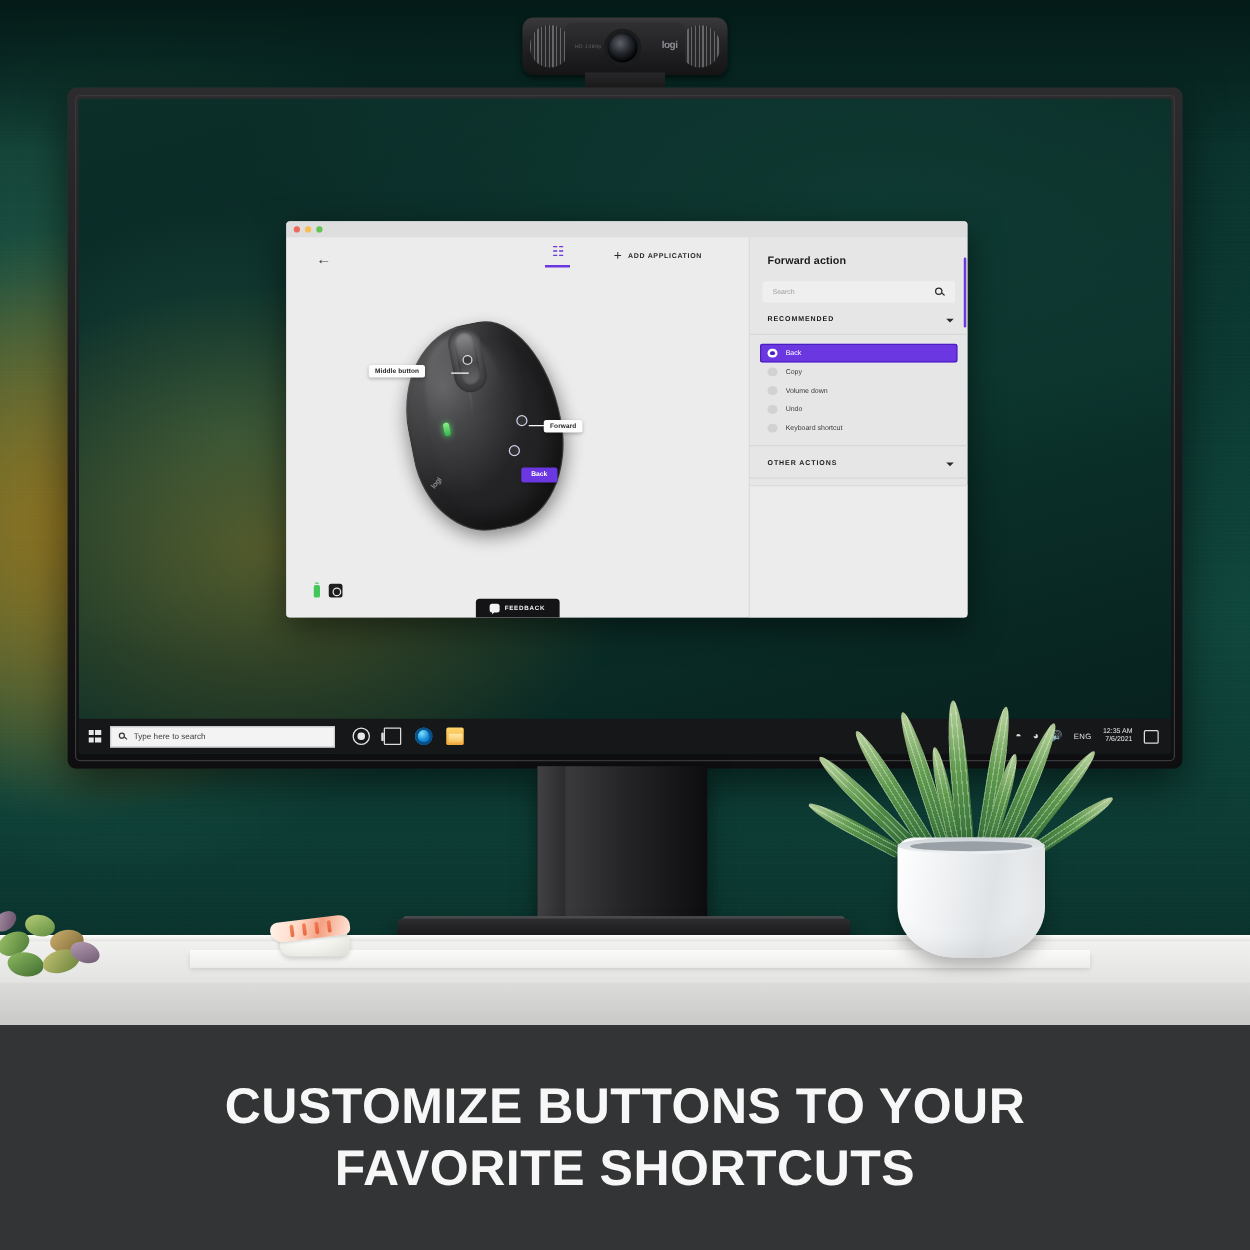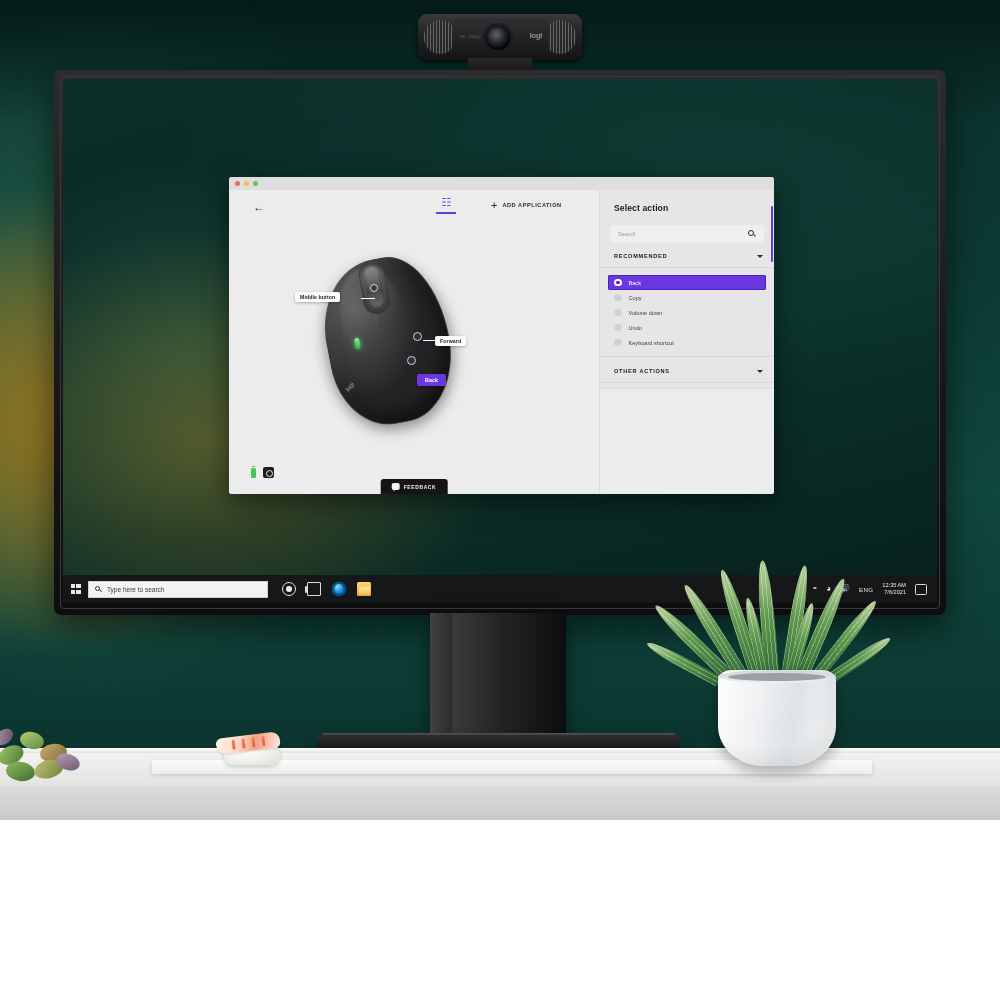--- a/index.html
+++ b/index.html
@@ -344,21 +344,21 @@
                 <span class="devicon"></span>
               </div>
 
               <div class="feedback">
                 <span class="fb-icon"></span>
                 <span class="fb-lbl">FEEDBACK</span>
               </div>
             </div>
 
             <div class="app-right">
-              <div class="panel-title">Select action</div>
+              <div class="panel-title">Forward action</div>
 
               <div class="search-row">
                 <input placeholder="Search" style="">
                 <span class="search-ico">
                     <i></i>
                     <b></b>
                   </span>
               </div>
 
               <div class="sect-hdr">
@@ -481,14 +481,18 @@
       <span class="blade" style="left:10px;top:34px;width:11px;height:82px;transform:rotate(-62deg)"></span>
       <span class="blade" style="left:116px;top:38px;width:11px;height:78px;transform:rotate(56deg)"></span>
       <span class="blade" style="left:56px;top:30px;width:11px;height:86px;transform:rotate(-12deg)"></span>
       <span class="blade" style="left:80px;top:34px;width:11px;height:82px;transform:rotate(16deg)"></span>
       <div class="pot"></div>
       <div class="pot-rim"></div>
       <div class="pot-inner"></div>
     </div>
   </div>
 
+  <div class="caption">
+    <div class="line">CUSTOMIZE BUTTONS TO YOUR</div>
+    <div class="line">FAVORITE SHORTCUTS</div>
+  </div>
 
 </div>
 
 </body></html>

